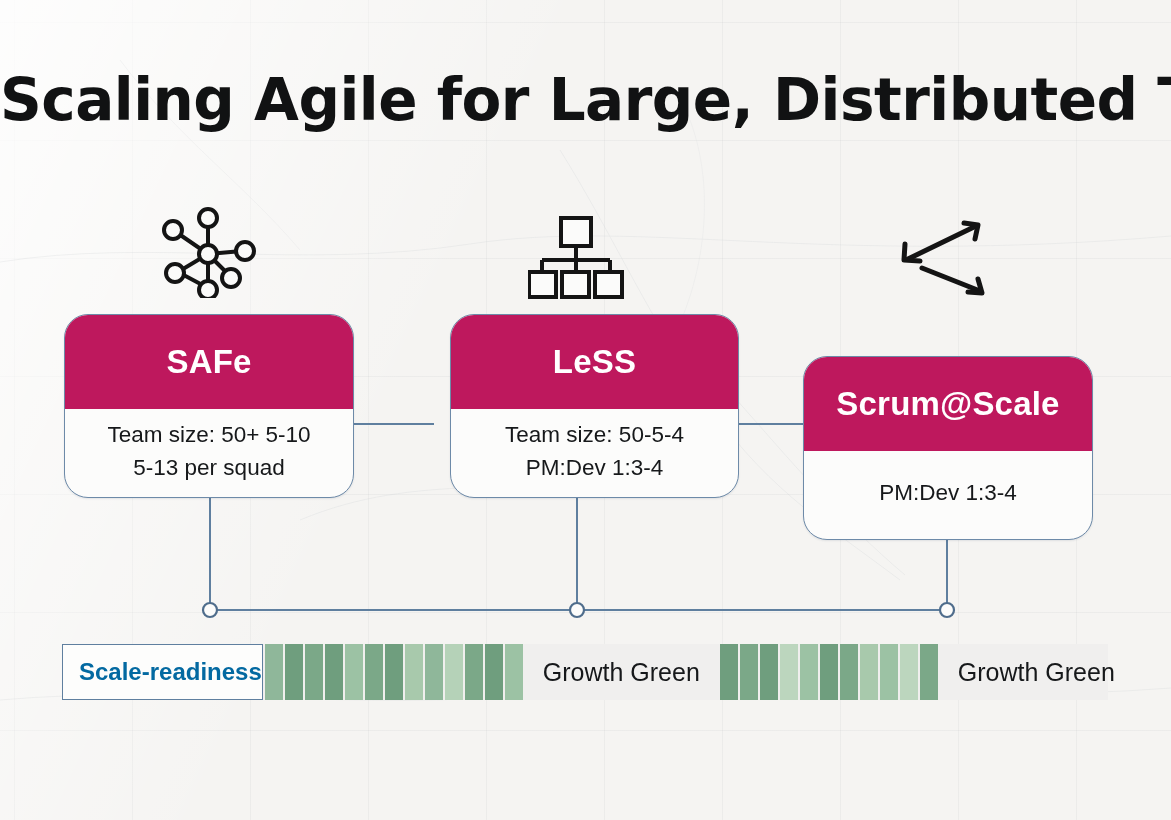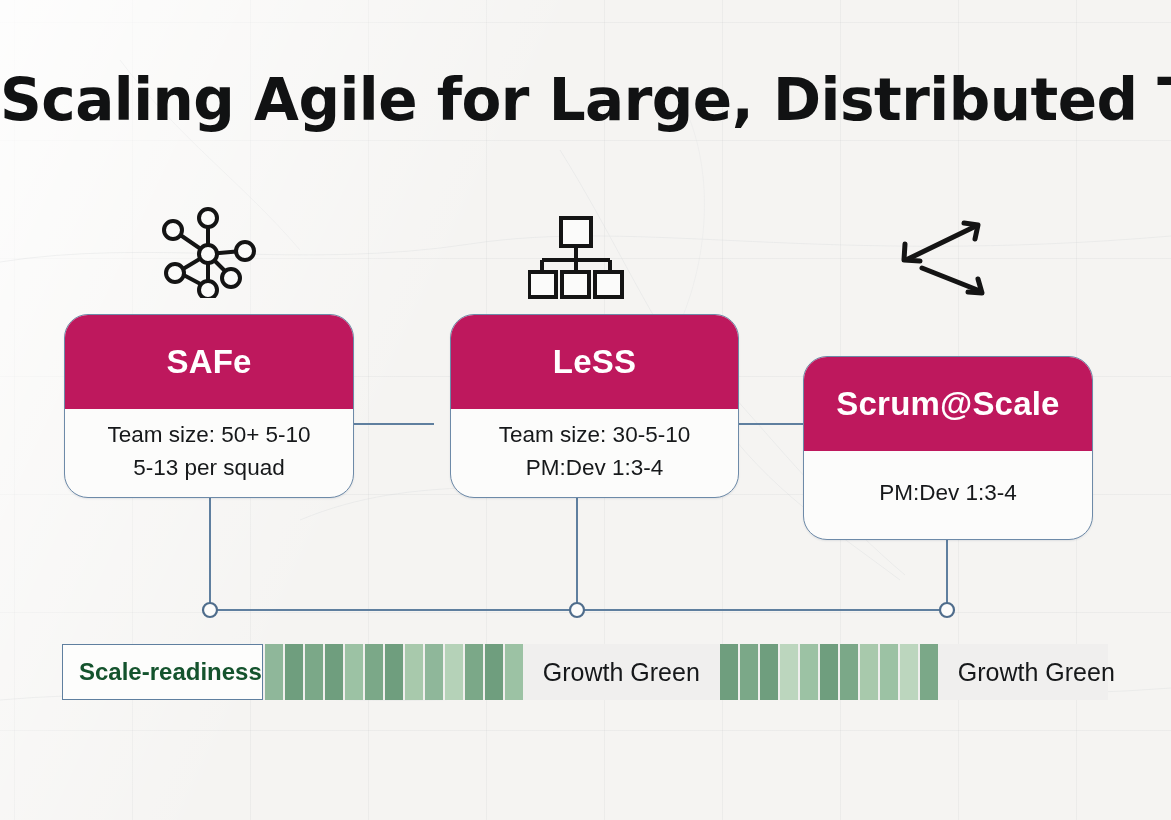--- a/index.html
+++ b/index.html
@@ -122,21 +122,21 @@
   #legend-label {
     width: 228px;
     background: #fdfdfc;
     border: 1.5px solid #5f7f9f;
     box-sizing: border-box;
     display: flex;
     align-items: center;
     padding-left: 16px;
     font-size: 24px;
     font-weight: 700;
-    color: #14532d;
+    color: #0369a1;
     white-space: nowrap;
   }
   .swatch-group {
     display: flex;
     align-items: stretch;
     gap: 2px;
     padding: 0 2px;
   }
   .swatch {
     width: 18px;
@@ -249,21 +249,21 @@
   <div class="card-header">SAFe</div>
   <div class="card-body">
     <div class="line">Team size: 50+ 5-10</div>
     <div class="line">5-13 per squad</div>
   </div>
 </div>
 
 <div class="card" style="left:450px; top:314px; width:287px; height:182px;">
   <div class="card-header">LeSS</div>
   <div class="card-body">
-    <div class="line">Team size: 30-5-10</div>
+    <div class="line">Team size: 50-5-4</div>
     <div class="line">PM:Dev 1:3-4</div>
   </div>
 </div>
 
 <div class="card" style="left:803px; top:314px; width:288px; height:182px;margin-top:42px;">
   <div class="card-header">Scrum@Scale</div>
   <div class="card-body">
     <div class="line">PM:Dev 1:3-4</div>
   </div>
 </div>

